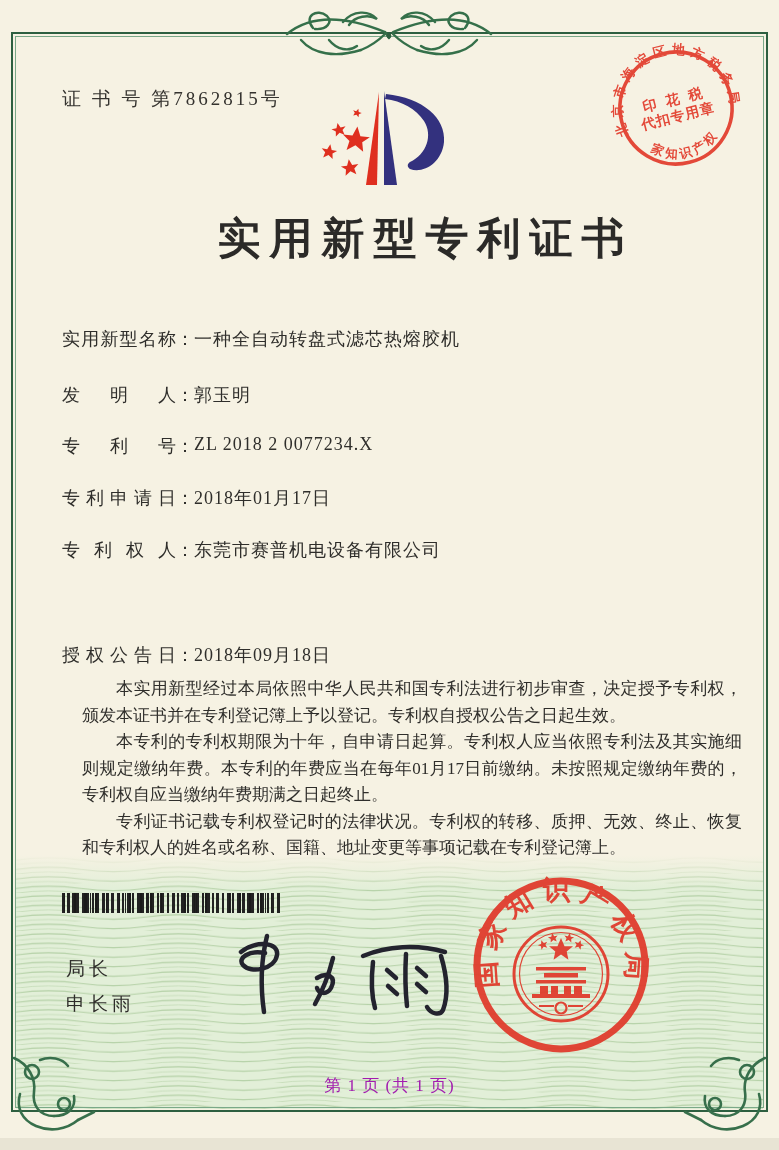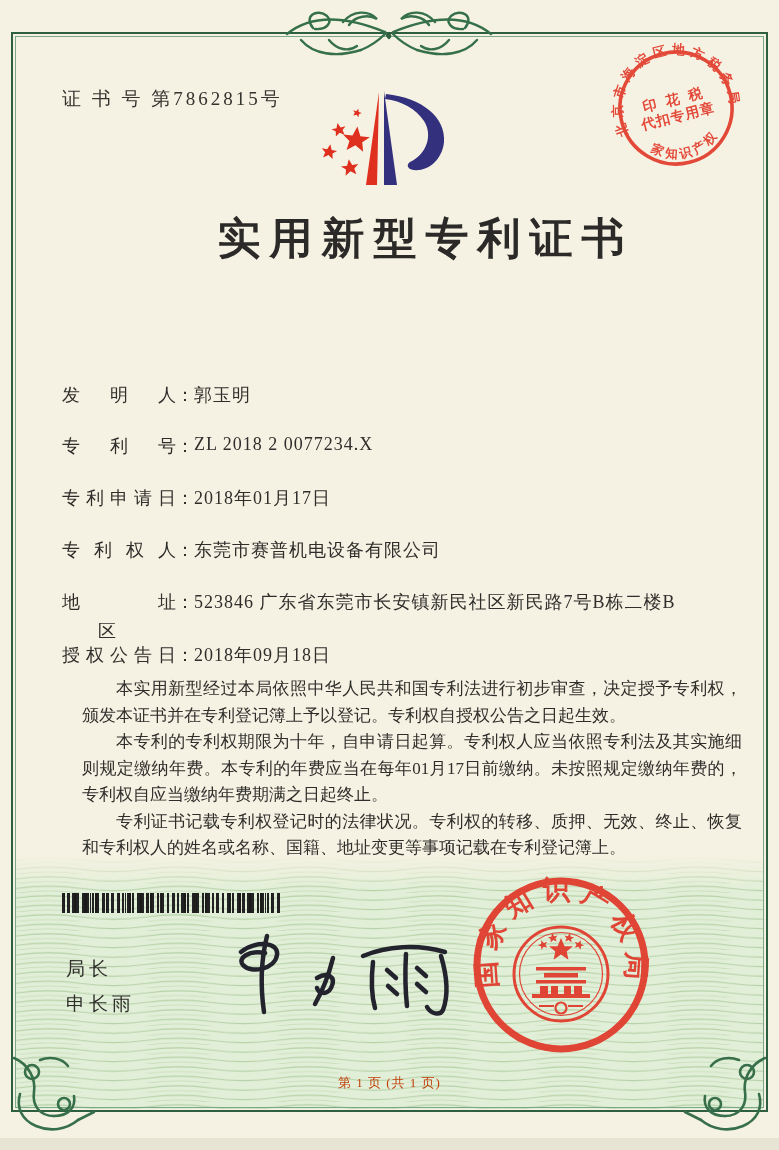--- a/index.html
+++ b/index.html
@@ -49,21 +49,21 @@
   .signer-title { position:absolute; left:66px; top:956px; font-size:19px; letter-spacing:4px; }
   .signer-name  { position:absolute; left:66px; top:991px; font-size:19px; letter-spacing:4px; }
   .signature { position:absolute; left:205px; top:922px; }
   
   .tax-stamp { position:absolute; left:610px; top:42px; transform:rotate(-14deg); opacity:.92; }
   .official-seal { position:absolute; left:458px; top:862px; opacity:.93; }
   .seal-date { position:absolute; left:482px; top:1022px; font-size:20px;
                letter-spacing:1px; color:#1c1c1c; font-weight:bold; }
   
   .footer { position:absolute; left:0; top:1074px; width:100%; text-align:center;
-            font-size:13px; color:#c2410c; letter-spacing:1px; }
+            font-size:17px; color:#a21caf; letter-spacing:1px; }
 </style>
 </head>
 <body>
 
 <div class="page">
 
   <div class="band">
     <svg width="747" height="254">
       <defs>
         <pattern id="wv" width="130" height="9.5" patternUnits="userSpaceOnUse">
@@ -155,35 +155,34 @@
     </text>
     <text x="66" y="62" font-size="14" fill="#e23b2b" text-anchor="middle" letter-spacing="3" font-weight="bold">印 花 税</text>
     <text x="66" y="79" font-size="14" fill="#e23b2b" text-anchor="middle" letter-spacing="1" font-weight="bold">代扣专用章</text>
     <text font-size="12.5" fill="#e23b2b" letter-spacing="3" font-weight="bold">
       <textPath href="#stArcB" startOffset="50%" text-anchor="middle">国家知识产权局</textPath>
     </text>
   </svg>
 
   <div class="title">实用新型专利证书</div>
 
+  <div class="row" style="top:327px;">
+    <span class="lbl">实用新型名称</span><span class="colon">：</span><span class="val">一种全自动转盘式滤芯热熔胶机</span>
+  </div>
   <div class="row" style="top:383px;font-family:Liberation Mono, monospace;">
     <span class="lbl">发明人</span><span class="colon">：</span><span class="val">郭玉明</span>
   </div>
   <div class="row" style="top:434px;">
     <span class="lbl">专利号</span><span class="colon">：</span><span class="val">ZL 2018 2 0077234.X</span>
   </div>
   <div class="row" style="top:486px;">
     <span class="lbl">专利申请日</span><span class="colon">：</span><span class="val">2018年01月17日</span>
   </div>
   <div class="row" style="top:538px;">
     <span class="lbl">专利权人</span><span class="colon">：</span><span class="val">东莞市赛普机电设备有限公司</span>
-  </div>
-  <div class="row" style="top:590px;">
-    <span class="lbl">地址</span><span class="colon">：</span><span class="val">523846 广东省东莞市长安镇新民社区新民路7号B栋二楼B</span>
-    <span class="addr-line2">区</span>
   </div>
   <div class="row" style="top:643px;">
     <span class="lbl">授权公告日</span><span class="colon">：</span><span class="val">2018年09月18日</span>
   </div>
 
   <div class="body-text">
     <p>本实用新型经过本局依照中华人民共和国专利法进行初步审查，决定授予专利权，颁发本证书并在专利登记簿上予以登记。专利权自授权公告之日起生效。</p>
     <p>本专利的专利权期限为十年，自申请日起算。专利权人应当依照专利法及其实施细则规定缴纳年费。本专利的年费应当在每年01月17日前缴纳。未按照规定缴纳年费的，专利权自应当缴纳年费期满之日起终止。</p>
     <p>专利证书记载专利权登记时的法律状况。专利权的转移、质押、无效、终止、恢复和专利权人的姓名或名称、国籍、地址变更等事项记载在专利登记簿上。</p>
   </div>

